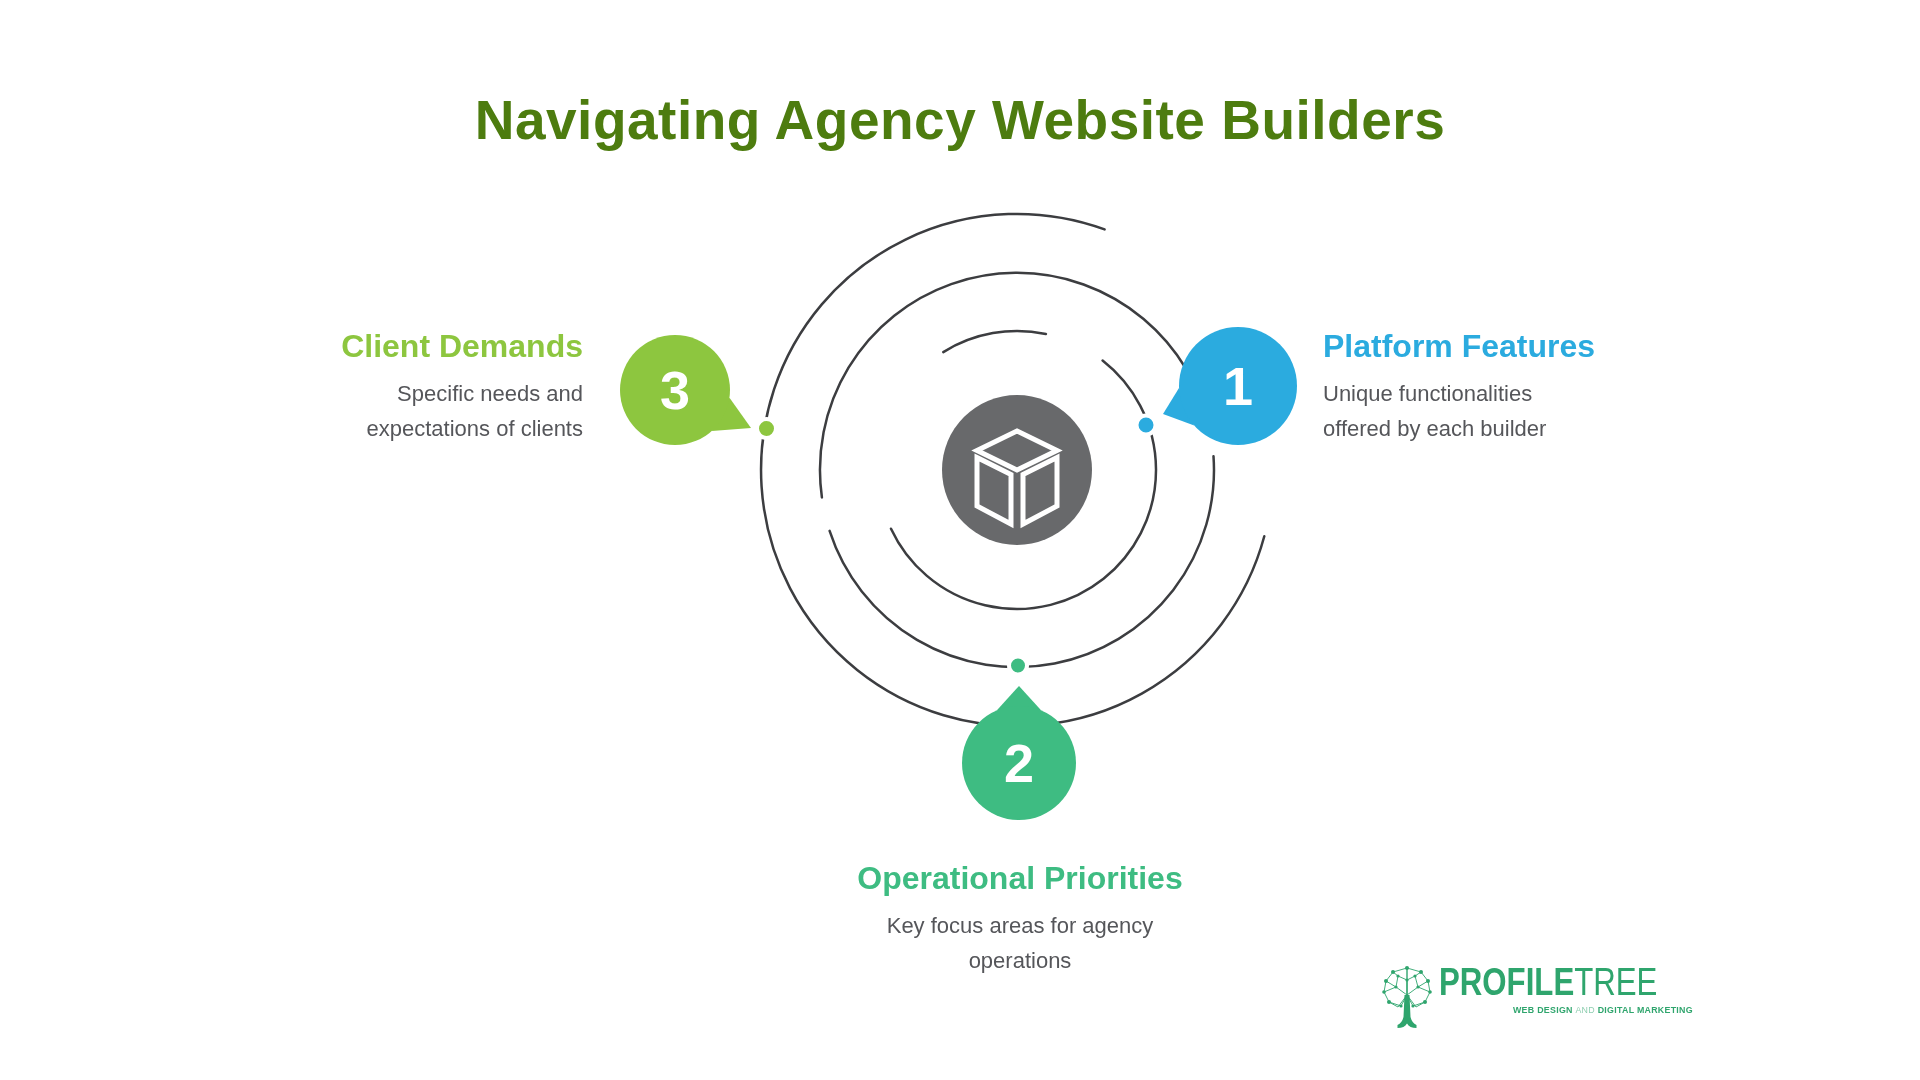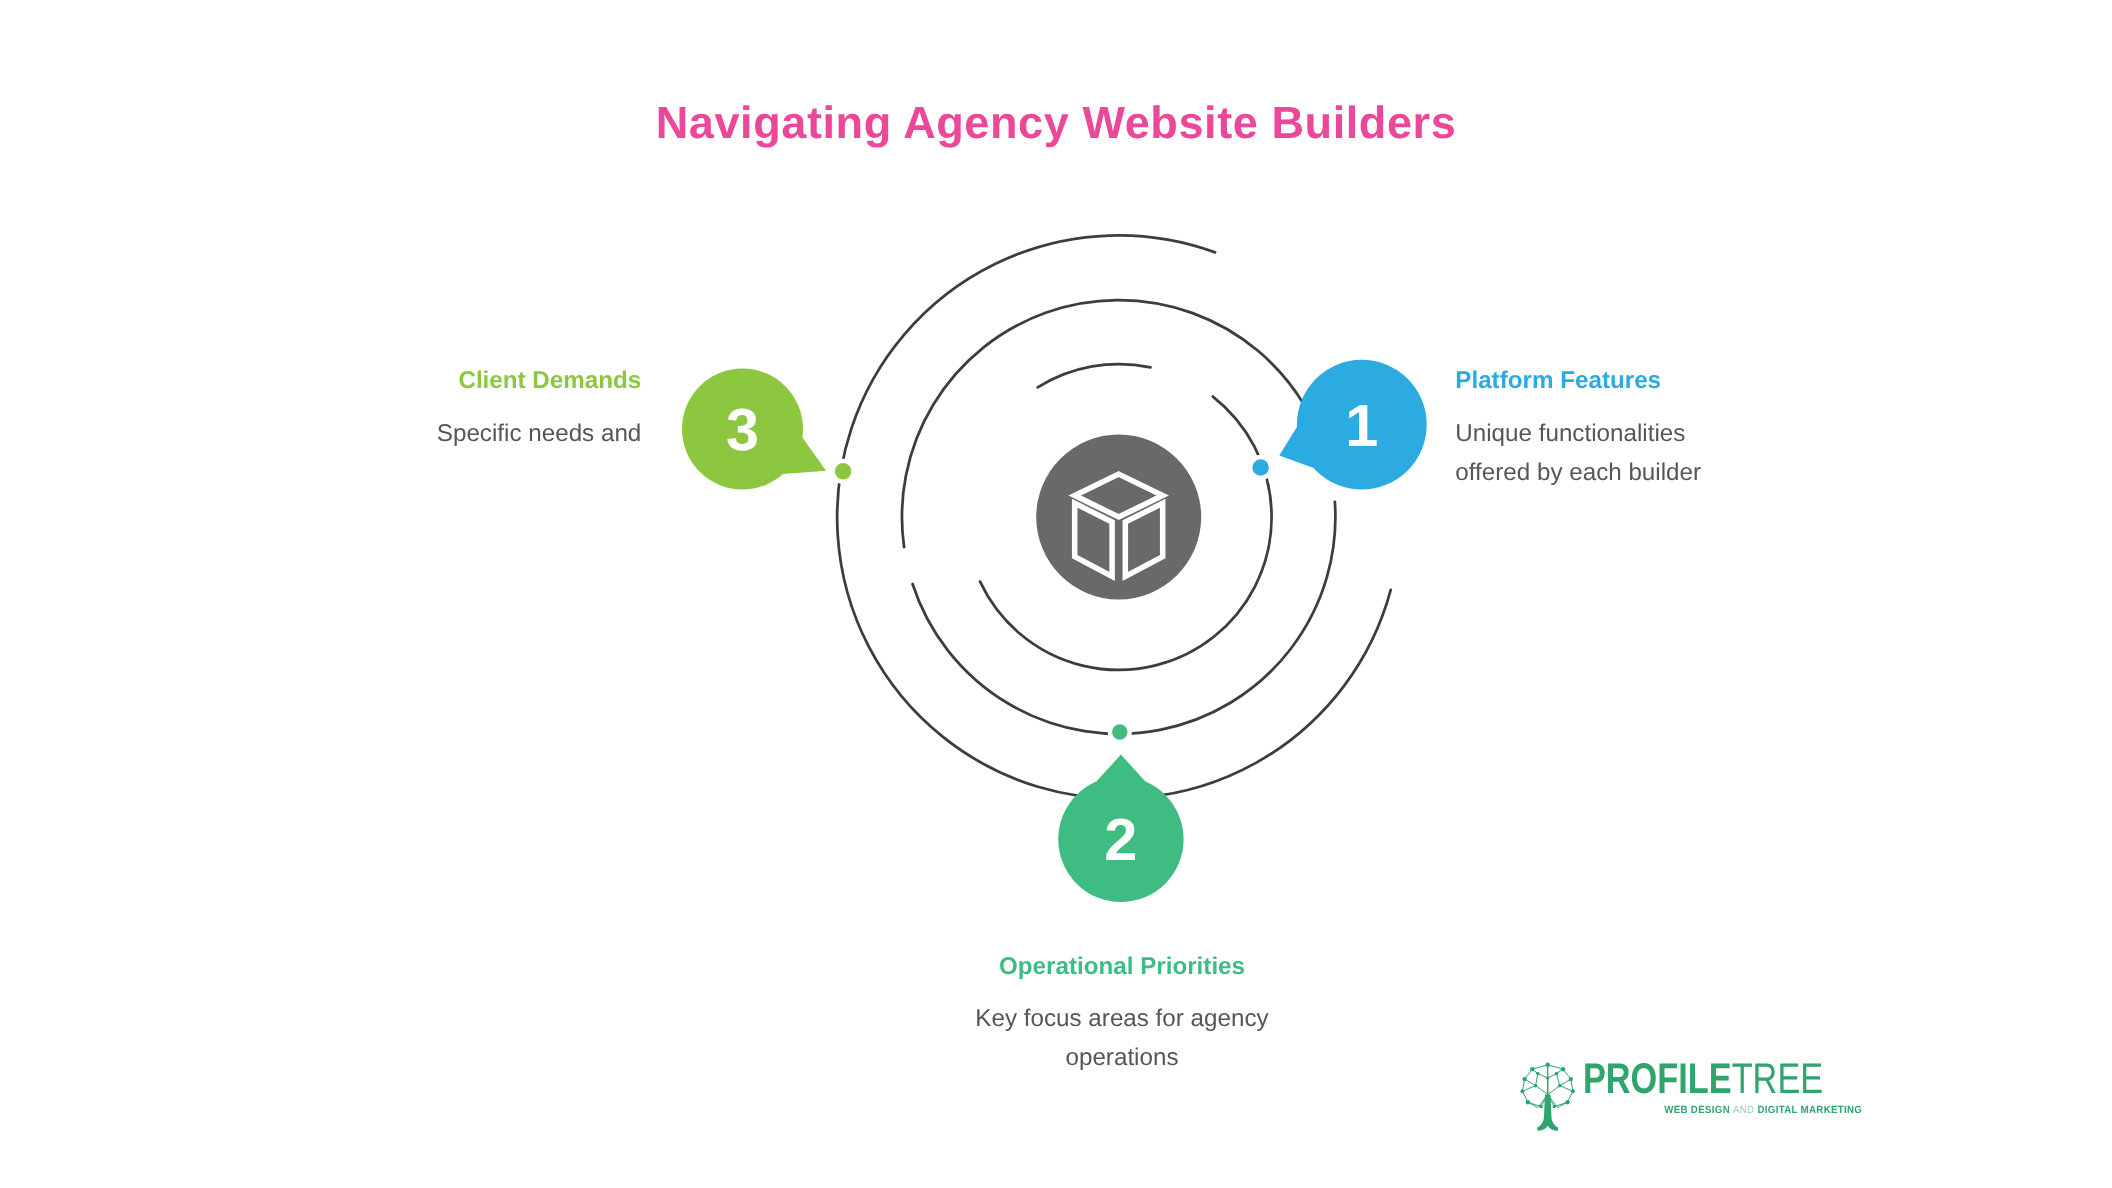--- a/index.html
+++ b/index.html
@@ -2,25 +2,25 @@
 <html><head>
 <meta charset="utf-8">
 <style>
   html,body{margin:0;padding:0;background:#fff;}
   .canvas{
     position:relative;width:1920px;height:1080px;background:#fff;overflow:hidden;
     font-family:"Liberation Sans",sans-serif;
   }
   .title{
     position:absolute;top:88px;left:0;width:1920px;text-align:center;
-    font-size:41px;font-weight:700;color:#ec4899;letter-spacing:.5px;margin:0;
+    font-size:55px;font-weight:700;color:#4d7c0f;letter-spacing:.5px;margin:0;
   }
   .diagram-svg{position:absolute;top:0;left:0;}
   .label{position:absolute;}
-  .label .heading{font-size:22px;font-weight:700;line-height:36px;}
+  .label .heading{font-size:32px;font-weight:700;line-height:36px;}
   .label .desc{margin-top:12px;font-size:22px;color:#55565a;line-height:35px;}
   .label-left{left:243px;top:328px;width:340px;text-align:right;}
   .label-right{left:1323px;top:328px;width:360px;text-align:left;}
   .label-bottom{left:767px;top:860px;width:506px;text-align:center;}
   .heading-blue{color:#2babdf;}
   .heading-green{color:#3ebc82;}
   .heading-lime{color:#8dc63f;}
   .bubble-number{
     font-size:54px;font-weight:700;fill:#ffffff;
     font-family:"Liberation Sans",sans-serif;
@@ -85,20 +85,21 @@
       <polygon points="729.5,397.7 751,428 711.8,430.9" fill="#8dc63f"></polygon>
       <circle cx="675" cy="390" r="55" fill="#8dc63f"></circle>
       <text class="bubble-number" x="675" y="409" text-anchor="middle">3</text>
     </g>
   </svg>
 
   <div class="label label-left">
     <div class="heading heading-lime">Client Demands</div>
     <div class="desc">
       <div>Specific needs and</div>
+      <div>expectations of clients</div>
     </div>
   </div>
 
   <div class="label label-bottom">
     <div class="heading heading-green">Operational Priorities</div>
     <div class="desc">
       <div>Key focus areas for agency</div>
       <div>operations</div>
     </div>
   </div>

